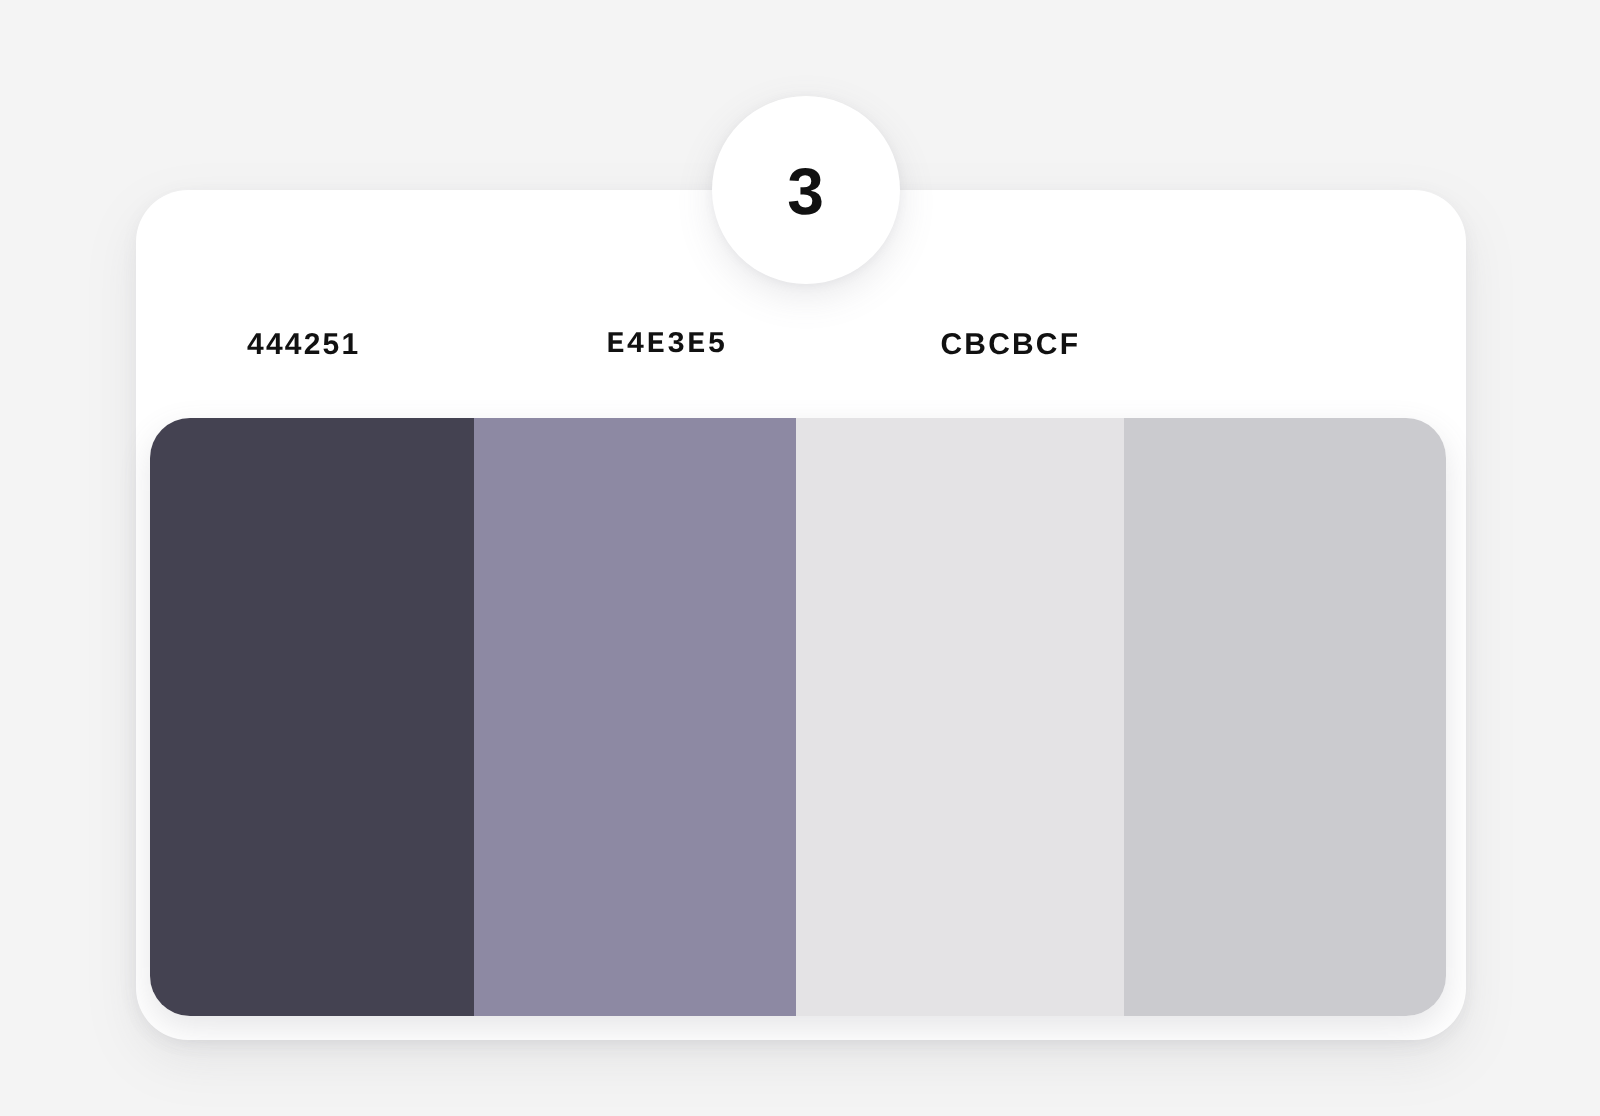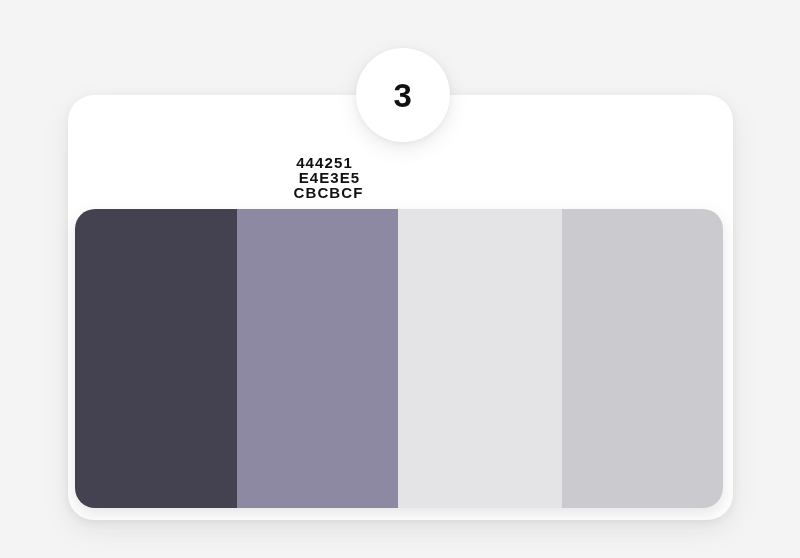--- a/index.html
+++ b/index.html
@@ -38,35 +38,34 @@
 
   
   .hex-row {
     position: absolute;
     left: 68px;
     top: 155px;
     width: 527px;
     height: 34px;
     display: flex;
     align-items: center;
-    flex-direction: column;
   }
   .hex-cell {
     flex: 1 1 0;
     text-align: center;
     font-size: 15px;
     font-weight: bold;
     letter-spacing: 1.1px;
     color: #111111;
     line-height: 1;
     white-space: nowrap;
   }
   .hex-cell.c0 { padding-right: 14px; }
   .hex-cell.c1 { padding-right: 2px; }
-  .hex-cell.c2 { padding-right: 4px; }
+  .hex-cell.c2 { padding-right: 4px; font-family: Liberation Mono, monospace; }
   .hex-cell.c3 { padding-right: 6px; }
 
   
   .swatch-strip {
     position: absolute;
     left: 75px;
     top: 209px;
     width: 648px;
     height: 299px;
     display: flex;

